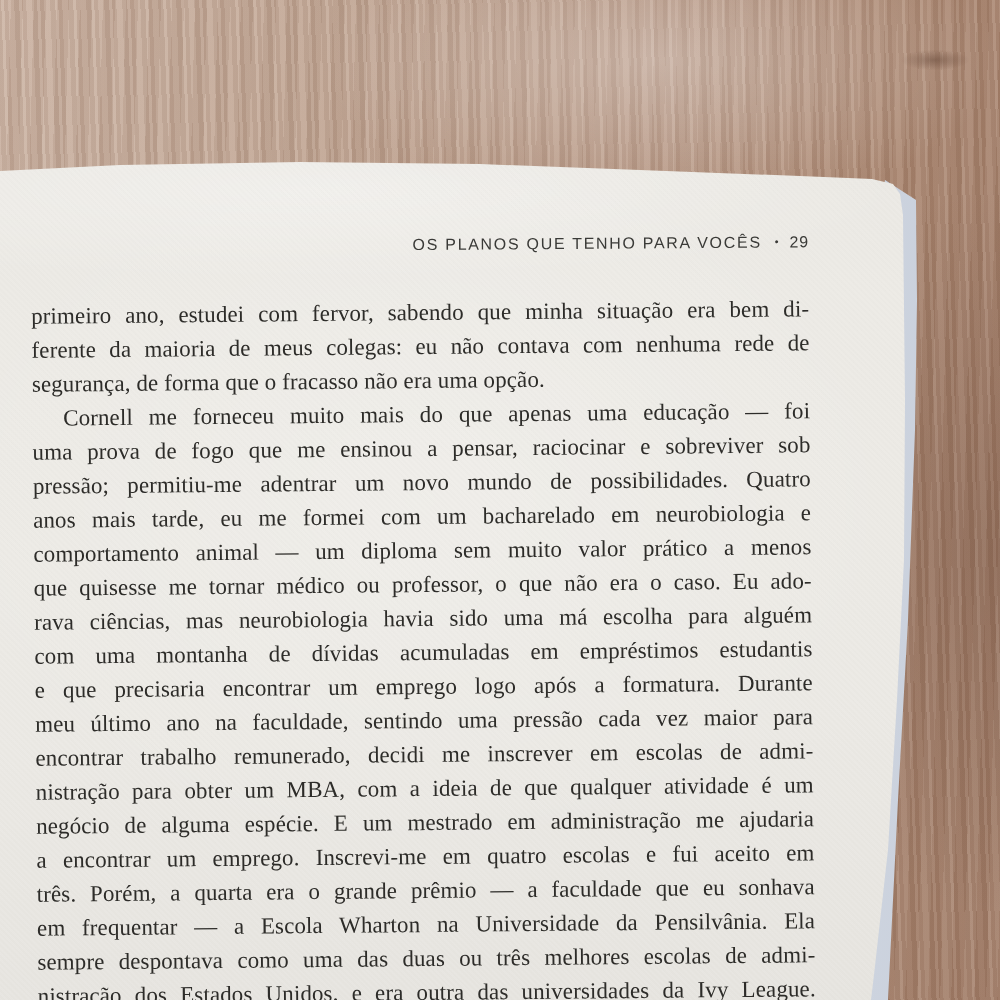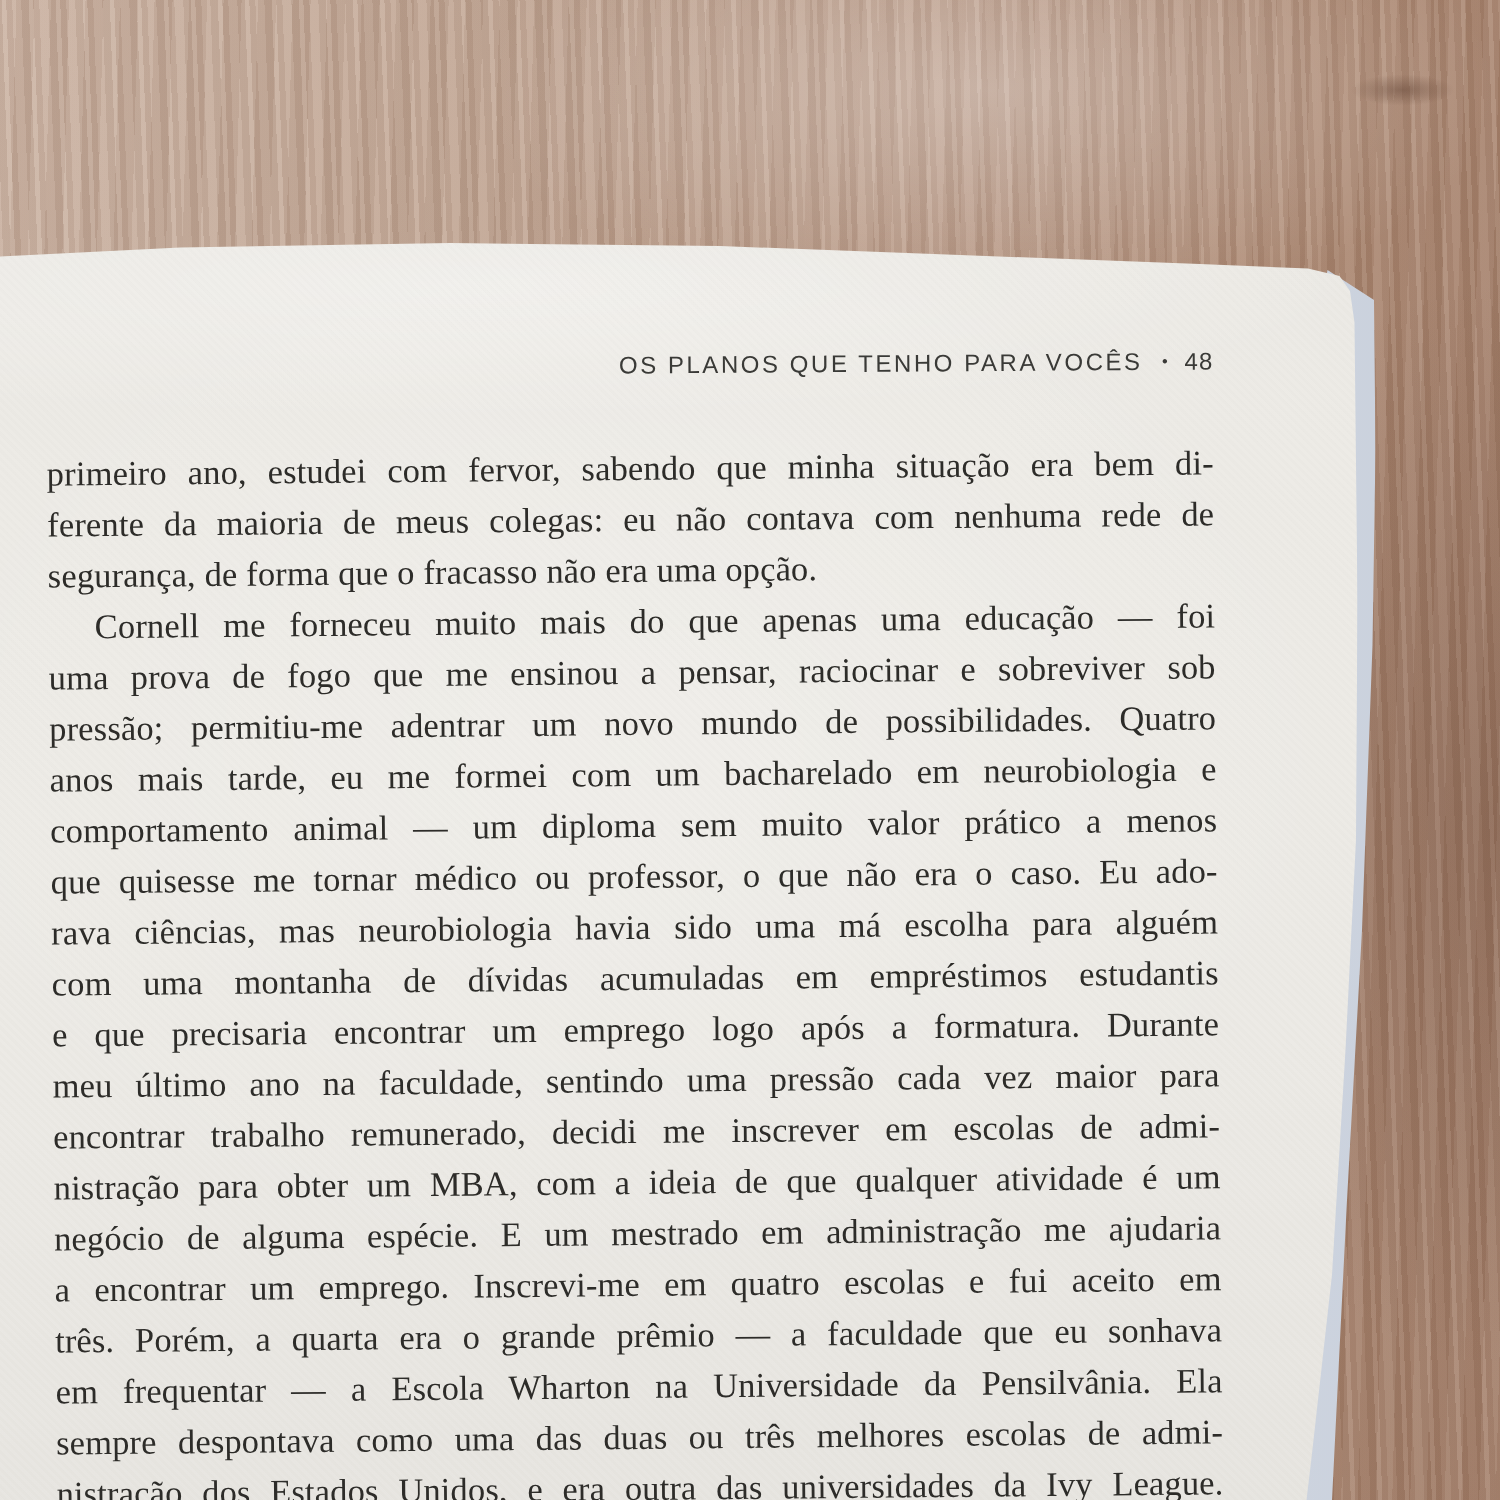--- a/index.html
+++ b/index.html
@@ -124,21 +124,21 @@
 
 <div id="stage">
 
   <div class="wood"></div>
 
   <div class="page-stack"></div>
 
   <div class="page"></div>
 
   <div class="running-header">
-    <span>OS PLANOS QUE TENHO PARA VOCÊS</span><span class="sep">•</span><span class="pagenum">48</span>
+    <span>OS PLANOS QUE TENHO PARA VOCÊS</span><span class="sep">•</span><span class="pagenum">29</span>
   </div>
 
   <div class="body-text">
     <div class="ln">primeiro ano, estudei com fervor, sabendo que minha situação era bem di-</div>
     <div class="ln">ferente da maioria de meus colegas: eu não contava com nenhuma rede de</div>
     <div class="ln para-end">segurança, de forma que o fracasso não era uma opção.</div>
     <div class="ln indent">Cornell me forneceu muito mais do que apenas uma educação — foi</div>
     <div class="ln">uma prova de fogo que me ensinou a pensar, raciocinar e sobreviver sob</div>
     <div class="ln">pressão; permitiu-me adentrar um novo mundo de possibilidades. Quatro</div>
     <div class="ln">anos mais tarde, eu me formei com um bacharelado em neurobiologia e</div>

